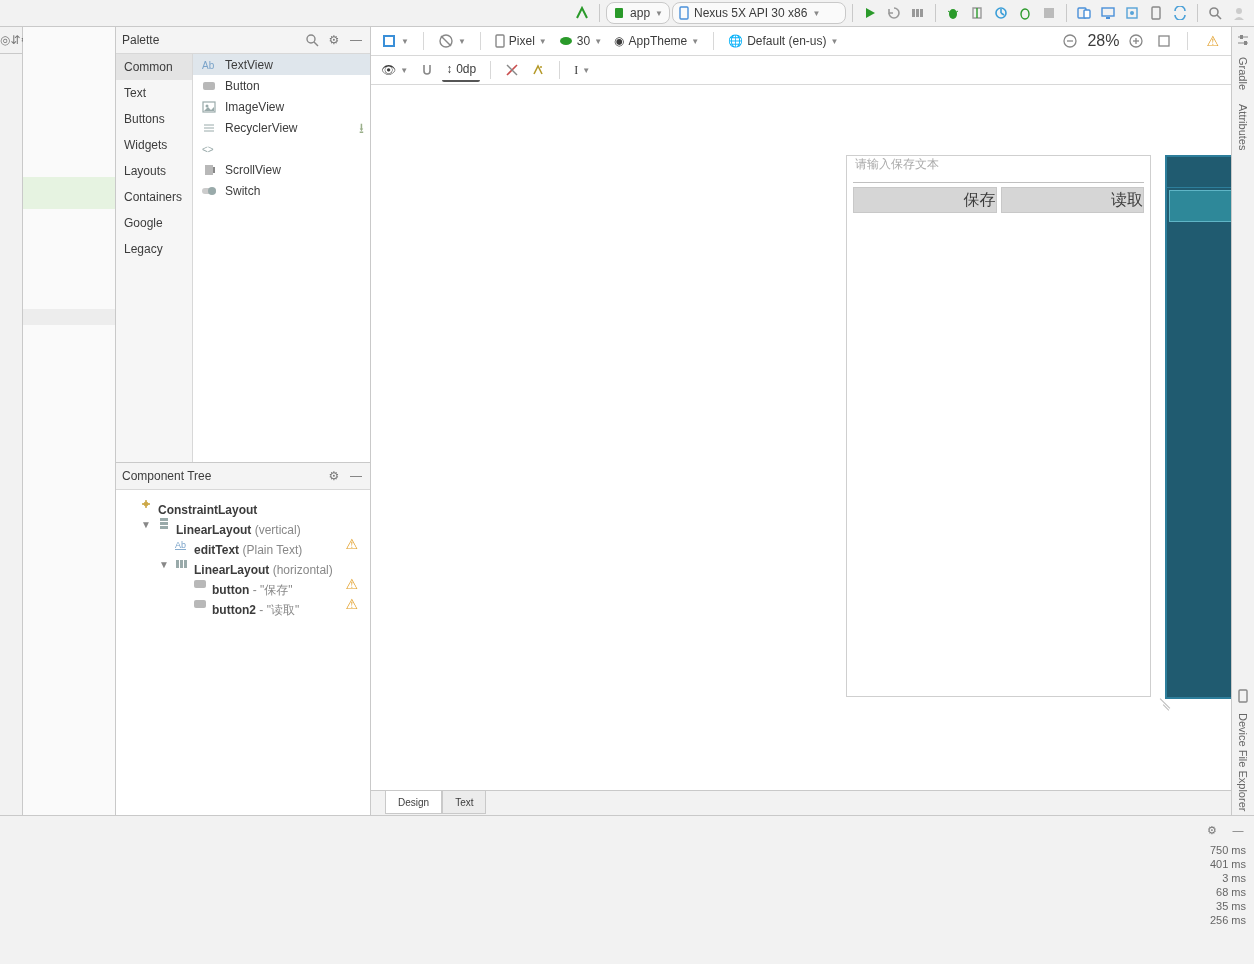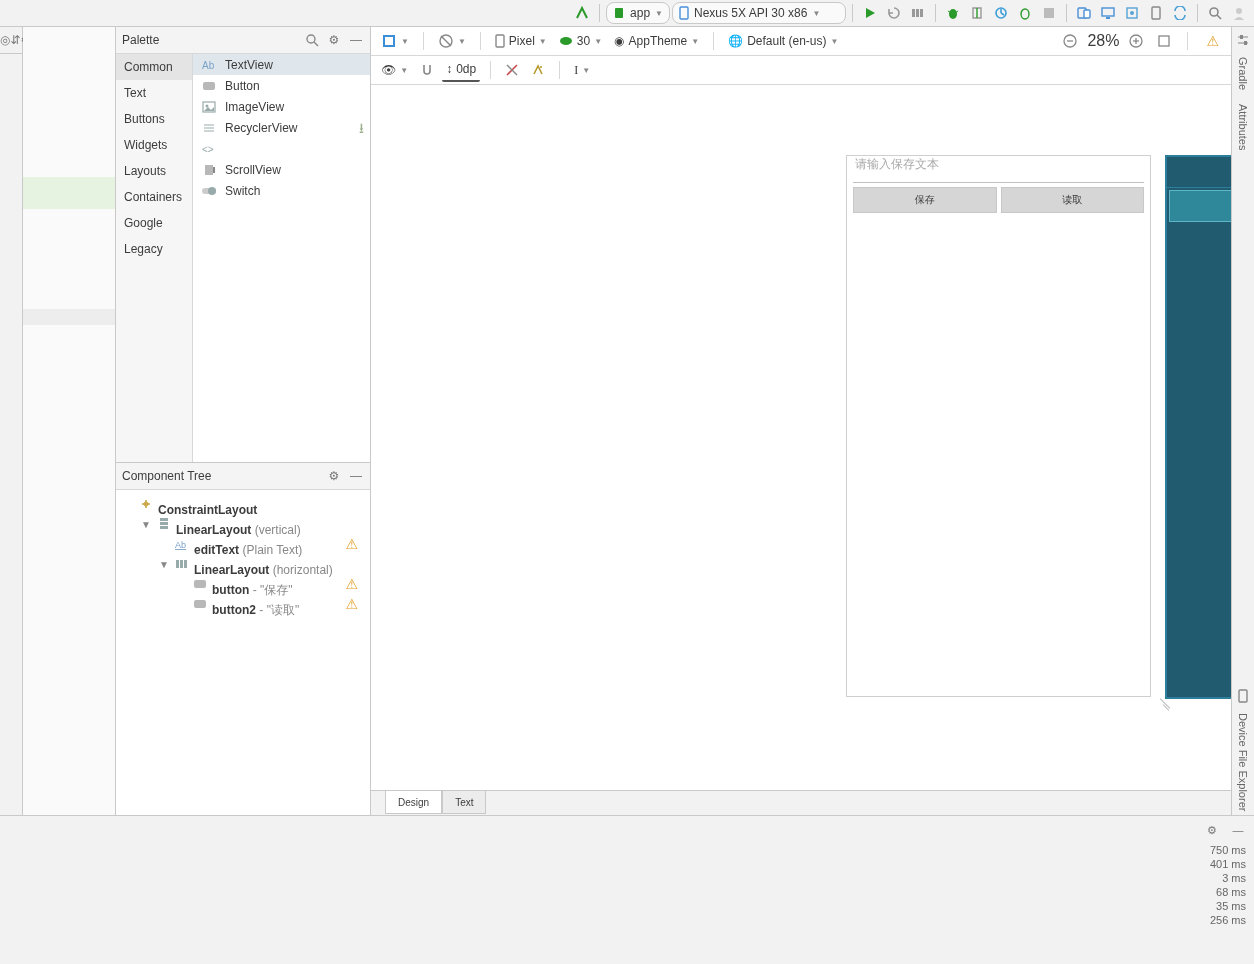--- a/index.html
+++ b/index.html
@@ -141,22 +141,22 @@
   }
   .device.blue {
     background:var(--dev-bg); border:2px solid var(--dev-border);
   }
   .dev-field {
     height:26px; margin:0 6px; border-bottom:1px solid #c0c0c0;
     display:flex; align-items:flex-start; color:#aaa; font-size:12px; padding:0 2px;
   }
   .dev-btn-row { display:flex; gap:4px; padding:4px 6px; }
   .dev-btn {
-    flex:1; height:24px; background:#d6d6d6; display:flex; align-items:center; justify-content:center;
-    font-size:10px; border:1px solid #c8c8c8;
+    flex:1; height:24px; background:#d6d6d6; display:flex; align-items:center; justify-content:flex-end;
+    font-size:16px; border:1px solid #c8c8c8;
   }
   .blue .bp-top {
     height:30px; display:flex; align-items:center; justify-content:center;
     color:#b7dce6; font-size:11px; border-bottom:1px solid var(--dev-border);
   }
   .blue .bp-row { display:flex; gap:2px; padding:2px; }
   .blue .bp-btn {
     flex:1; height:30px; background:var(--dev-sel); border:1px solid #5fb5c6;
     display:flex; align-items:center; justify-content:center; color:#cfe9ef; font-size:10px;
   }

